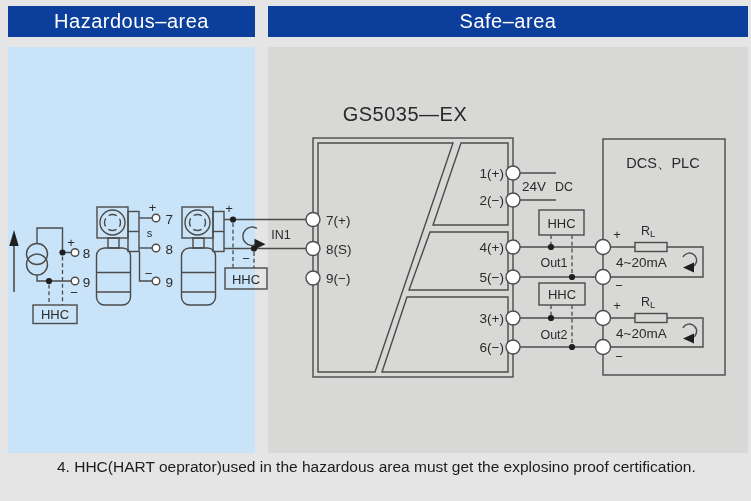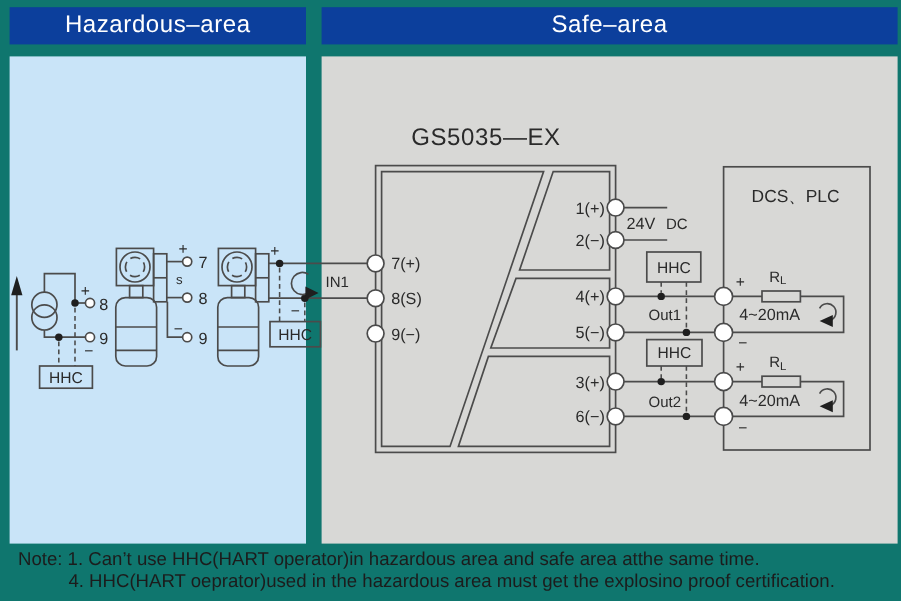--- a/index.html
+++ b/index.html
@@ -1,17 +1,17 @@
 <!DOCTYPE html>
 <html style="--header_bg: #0c3f9c; --hazardous_bg: #c9e4f8; --safe_bg: #d8d8d6; --line: #4b4b4b; --text: #2a2a2a;"><head>
 <meta charset="utf-8">
 <style>
   html,body { margin:0; padding:0; background:#ffffff; }
   .stage {
-    position:relative; width:751px; height:501px; background:#0f766e;
+    position:relative; width:751px; height:501px; background:#e5e5e5;
     font-family:"Liberation Sans", sans-serif; overflow:hidden;
   }
   .hdr {
     position:absolute; top:6px; height:31px; background:var(--header_bg);
     color:#ffffff; display:flex; align-items:center; justify-content:center;
     font-size:20px; letter-spacing:0.5px;
   }
   .hdr-haz { left:8px;  width:247px; }
   .hdr-safe{ left:268px; width:480px; }
   .panel { position:absolute; top:47px; height:406px; }
@@ -215,17 +215,16 @@
         <text class="f10" x="650" y="308">L</text>
         <text class="f14" x="616" y="338">4~20mA</text>
         <path class="w" d="M683,328 A7.2,7.2 0 1 1 692,338"></path>
         <polygon class="ah" points="683,338.5 694,333.5 694,343.5"></polygon>
         <text class="tm f13" x="619" y="361">−</text>
       </g>
     </g>
   </svg>
 
   <div class="notes">
-    <div class="l1">Note: 1. Can’t use HHC(HART operator)in hazardous area and safe area atthe same time.</div>
     <div class="l2">4. HHC(HART oeprator)used in the hazardous area must get the explosino proof certification.</div>
   </div>
 
 </div>
 
 </body></html>

